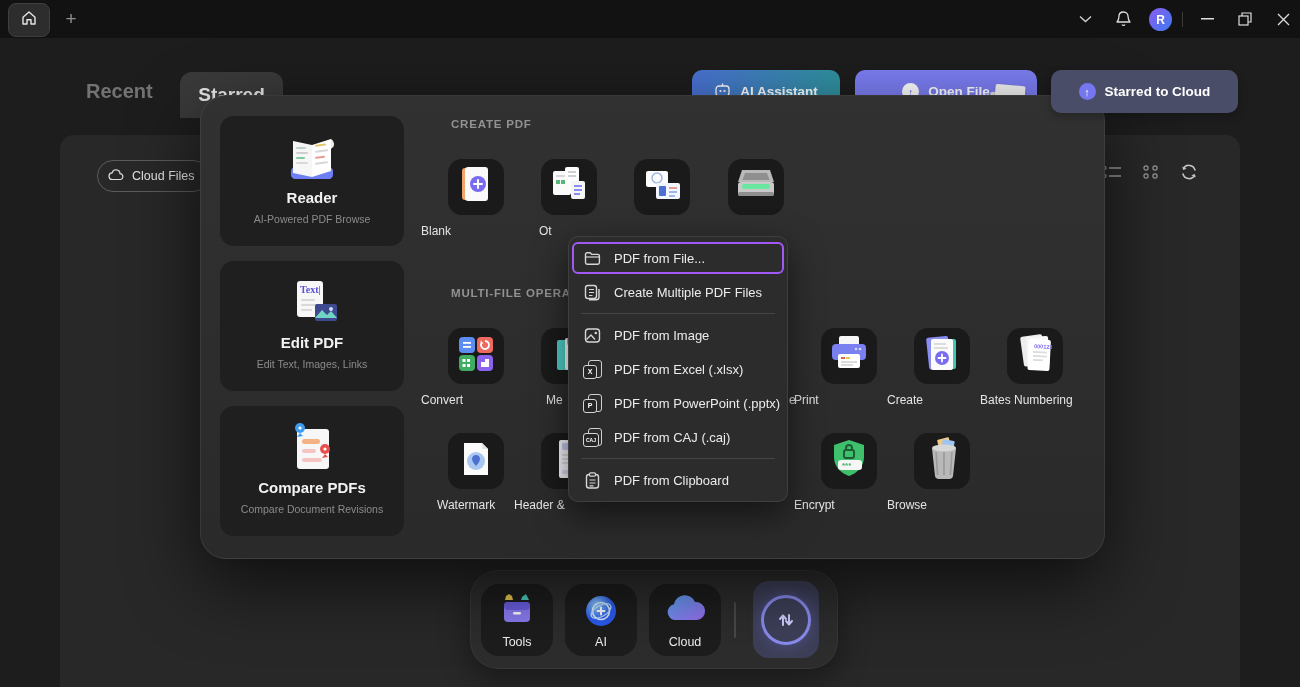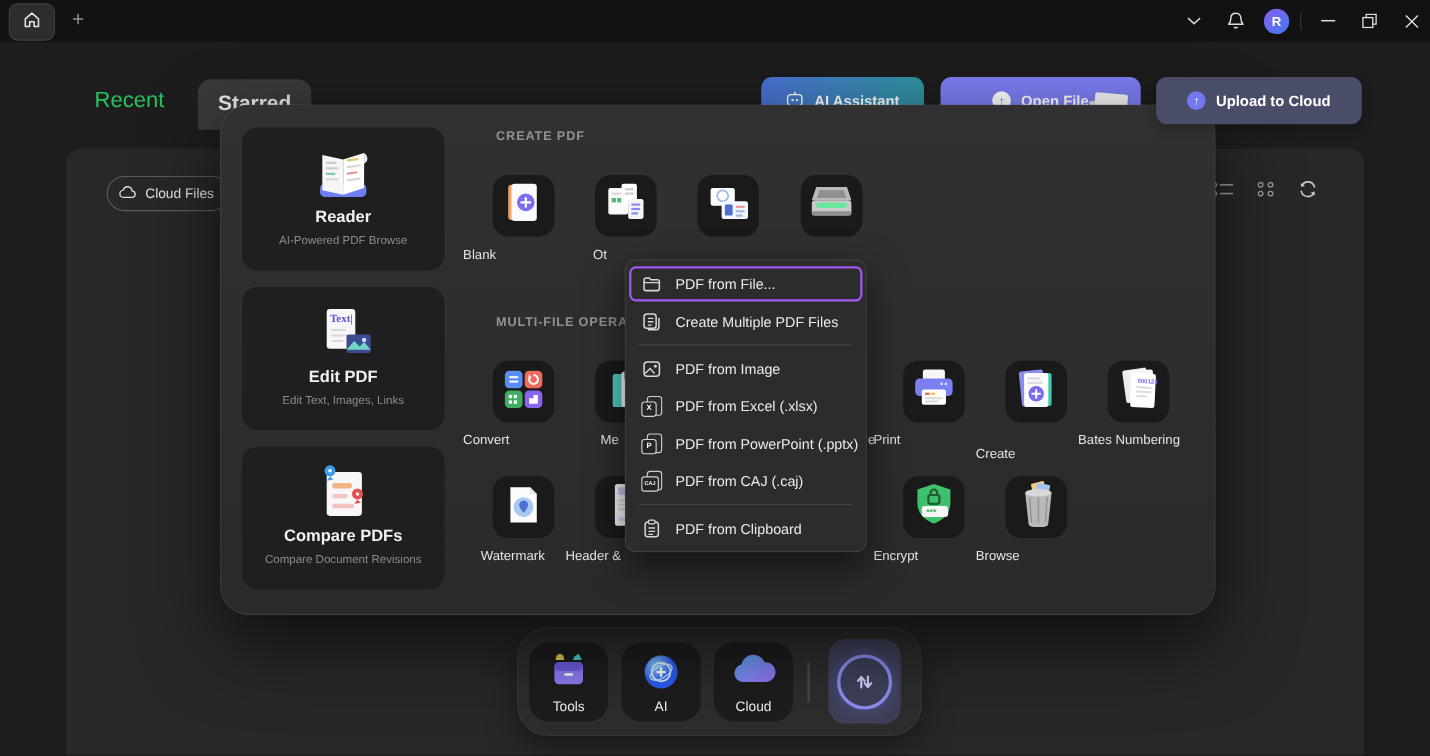--- a/index.html
+++ b/index.html
@@ -9,21 +9,21 @@
   .titlebar{position:absolute;left:0;top:0;width:1300px;height:38px;background:#121212;}
   .home-tab{position:absolute;left:8px;top:3px;width:40px;height:32px;background:#2d2d2d;border:1px solid #3f3f3f;border-radius:8px;display:flex;align-items:center;justify-content:center;}
   .plus-btn{position:absolute;left:60px;top:8px;width:22px;height:22px;color:#8f8f8f;font-size:19px;line-height:22px;text-align:center;}
   .win-ctrl{position:absolute;top:0;height:38px;display:flex;align-items:center;justify-content:center;color:#dedede;}
   .avatar{position:absolute;left:1149px;top:8px;width:23px;height:23px;border-radius:50%;background:linear-gradient(135deg,#8a5cf0 0%,#3e7bf0 100%);color:#fff;font-size:12px;font-weight:bold;display:flex;align-items:center;justify-content:center;}
   .tb-divider{position:absolute;left:1182px;top:12px;width:1px;height:15px;background:#3a3a3a;}
 
   
   .main-panel{position:absolute;left:60px;top:135px;width:1180px;height:552px;background:#282828;border-radius:14px 14px 0 0;}
 
-  .tab-recent{position:absolute;left:86px;top:80px;color:#22c55e;font-size:20px;font-weight:normal;z-index:2;}
+  .tab-recent{position:absolute;left:86px;top:80px;color:#737373;font-size:20px;font-weight:bold;z-index:2;}
   .tab-starred{position:absolute;left:180px;top:72px;width:103px;height:46px;background:#3a3a3a;border-radius:12px 12px 0 0;z-index:2;display:flex;align-items:center;justify-content:center;color:#e8e8e8;font-size:19px;font-weight:bold;}
 
   .chip{position:absolute;left:97px;top:160px;height:30px;padding:0 13px 0 10px;border:1px solid #5c5c5c;border-radius:16px;display:flex;align-items:center;gap:7px;color:#e3e3e3;font-size:12.5px;z-index:2;}
 
   .view-icons{position:absolute;left:1102px;top:163px;display:flex;gap:19px;align-items:center;z-index:2;color:#9a9a9a;}
 
   
   .btn{position:absolute;top:70px;height:43px;border-radius:10px;display:flex;align-items:center;justify-content:center;gap:9px;color:#fff;font-size:13.5px;font-weight:bold;z-index:2;}
   .btn-ai{left:692px;width:148px;background:linear-gradient(90deg,#4a72d4,#2f929f);}
   .btn-open{left:855px;width:182px;background:#7b7ef2;}
@@ -168,21 +168,21 @@
     <span class="open-circle">↑</span>
     <span>Open File</span>
     <span class="paper-stack">
       <div style="left:6px;top:8px;width:30px;height:16px;transform:rotate(-8deg);background:#e3e3e3;"></div>
       <div style="left:10px;top:3px;width:30px;height:17px;transform:rotate(5deg);"></div>
     </span>
   </div>
 
   <div class="btn btn-upload">
     <span class="up-circle">↑</span>
-    <span>Upload to Cloud</span>
+    <span>Starred to Cloud</span>
   </div>
 
   <div class="modal">
 
     <div class="qcard" style="top:20px;">
       <div class="q-icon">
         <svg width="62" height="50" viewBox="0 0 62 50">
           <path d="M10 38c0-2 2-4 4-4h34c2 0 4 2 4 4v4c0 2-2 4-4 4H14c-2 0-4-2-4-4z" fill="#6e7ef5"></path>
           <path d="M31 12 12 8v32l19 4z" fill="#f6f6f6"></path>
           <path d="M31 12 50 6v32l-19 6z" fill="#ffffff"></path>
@@ -366,21 +366,21 @@
           <rect x="21" y="24" width="14" height="1.8" fill="#dcdcdc" transform="rotate(3 21 24)"></rect>
           <rect x="21" y="28" width="10" height="1.8" fill="#dcdcdc" transform="rotate(3 21 28)"></rect>
         </svg>
       </span>
     </div>
 
     <div class="tile-label" style="left:220px;top:297px;">Convert</div>
     <div class="tile-label" style="left:345px;top:297px;width:26px;text-align:left;">Me</div>
     <div class="tile-label" style="left:588px;top:297px;width:10px;text-align:left;">e</div>
     <div class="tile-label" style="left:593px;top:297px;">Print</div>
-    <div class="tile-label" style="left:686px;top:297px;margin-top:12px;">Create</div>
+    <div class="tile-label" style="left:686px;top:297px;">Create</div>
     <div class="tile-label" style="left:779px;top:297px;">Bates Numbering</div>
 
     <div class="tile" style="left:247px;top:337px;">
       <span>
         <svg width="40" height="44" viewBox="0 0 40 44">
           <path d="M8 6h18l6 6v26H8z" fill="#fbfbfb"></path>
           <path d="M26 6l6 6h-6z" fill="#e3e3e3"></path>
           <circle cx="20" cy="24" r="9" fill="#a8c8f2"></circle>
           <path d="M20 18c2.5 0 4 2 4 4 0 2.8-4 7-4 7s-4-4.2-4-7c0-2 1.5-4 4-4z" fill="#4c6fd1"></path>
         </svg>

